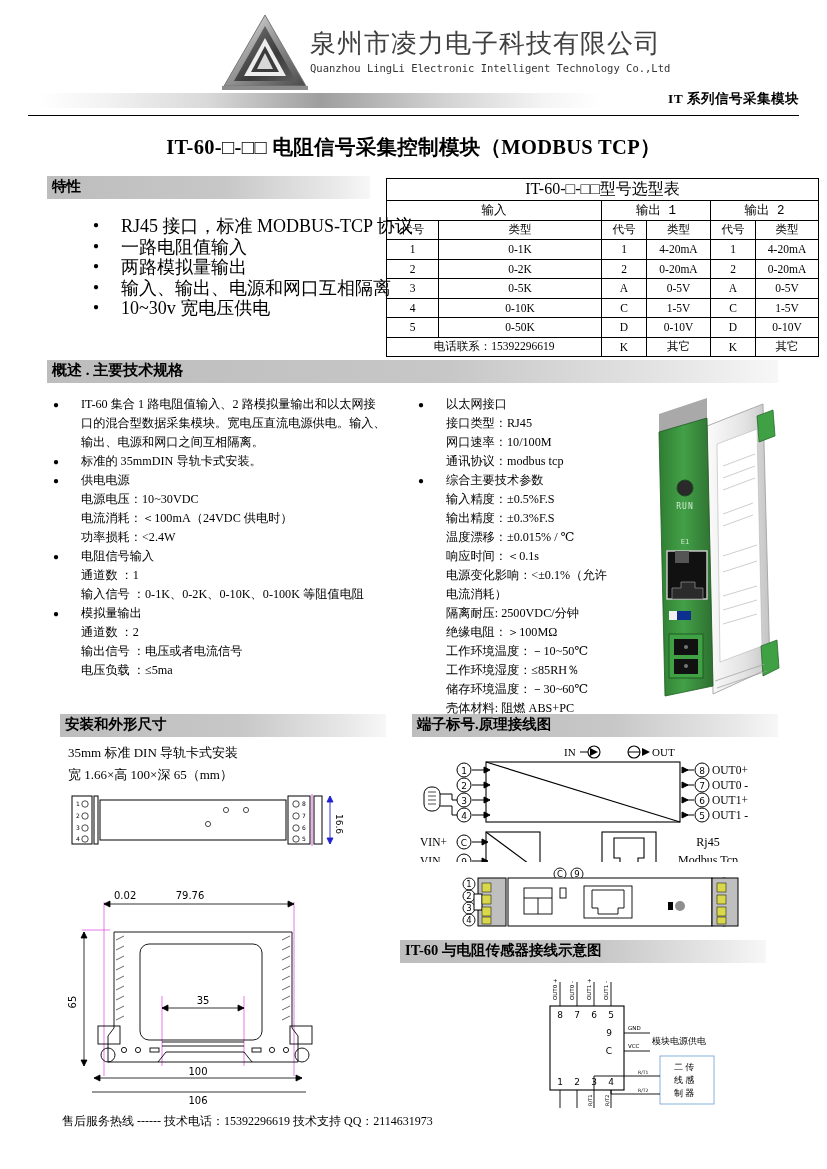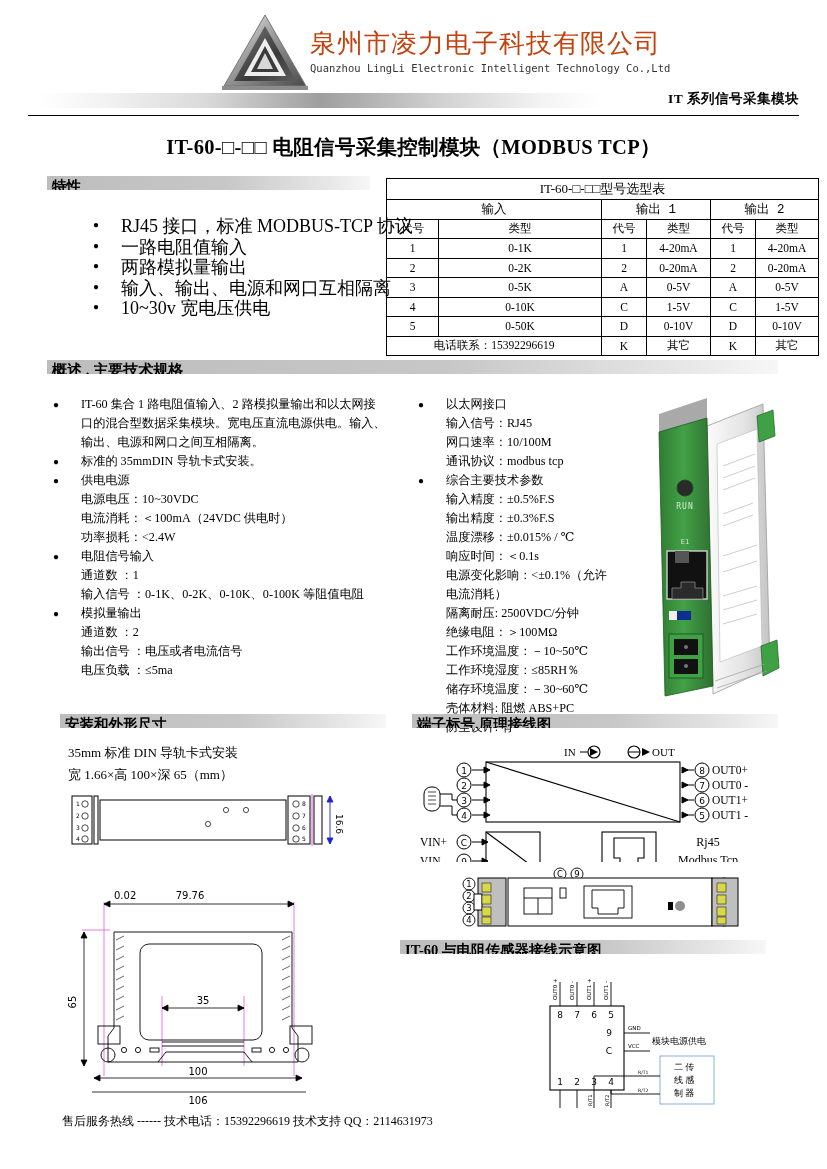--- a/index.html
+++ b/index.html
@@ -33,21 +33,21 @@
     left: 222px; top: 12px;
     width: 86px; height: 78px;
   }
   .logo svg { display:block; }
   .company-zh {
     position: absolute;
     left: 310px; top: 26px;
     font-size: 26px;
     letter-spacing: 1px;
     font-family: "Liberation Serif", "DejaVu Serif", serif;
-    color: #c2410c;
+    color: #404040;
     white-space: nowrap;
   }
   .company-en {
     position: absolute;
     left: 310px; top: 62px;
     font-size: 10.5px;
     font-family: "DejaVu Sans Mono", "Liberation Mono", monospace;
     color: #333;
     letter-spacing: 0px;
     white-space: nowrap;
@@ -88,21 +88,21 @@
 
   
   .sec-bar {
     position: absolute;
     background: linear-gradient(to right, #bdbdbd 0%, #c7c7c7 55%, #e8e8e8 88%, #f7f7f7 100%);
     font-weight: bold;
     font-size: 14.5px;
     line-height: 21px;
     padding-left: 5px;
     box-sizing: border-box;
-    height: 14px;
+    height: 23px;
     overflow: hidden;
     white-space: nowrap;
   }
 
   
   .feat-list {
     position: absolute;
     left: 47px; top: 198px;
     width: 330px;
     font-size: 18px;
@@ -131,21 +131,21 @@
     table-layout: fixed;
   }
   .sel-table td, .sel-table th {
     border: 1px solid #000;
     text-align: center;
     height: 18.5px;
     padding: 0;
     font-weight: normal;
     font-family: "Liberation Serif","DejaVu Serif",serif;
   }
-  .sel-table .title-row td { font-size: 13px; height: 20px; }
+  .sel-table .title-row td { font-size: 16px; height: 20px; }
   .sel-table .grp td { font-size: 12.5px; font-family: Liberation Mono, monospace; }
   .sel-table .tel td { font-size: 11.5px; }
 
   
   .spec-col {
     position: absolute;
     font-size: 12.2px;
     line-height: 19px;
   }
   .spec-col .bullet-item {
@@ -322,21 +322,21 @@
     <div class="sub">通道数     ：1</div>
     <div class="sub">输入信号 ：0-1K、0-2K、0-10K、0-100K 等阻值电阻</div>
     <div class="bullet-item">模拟量输出</div>
     <div class="sub">通道数     ：2</div>
     <div class="sub">输出信号 ：电压或者电流信号</div>
     <div class="sub">电压负载 ：≤5ma</div>
   </div>
 
   <div class="spec-col" style="left:412px; top:395px; width:250px;">
     <div class="bullet-item">以太网接口</div>
-    <div class="sub">输入信号：RJ45</div>
+    <div class="sub">接口类型：RJ45</div>
     <div class="sub">网口速率：10/100M</div>
     <div class="sub">通讯协议：modbus tcp</div>
     <div class="bullet-item">综合主要技术参数</div>
     <div class="sub">输入精度：±0.5%F.S</div>
     <div class="sub">输出精度：±0.3%F.S</div>
     <div class="sub">温度漂移：±0.015% / ℃</div>
     <div class="sub">响应时间：＜0.1s</div>
     <div class="sub">电源变化影响：&lt;±0.1%（允许</div>
     <div class="sub">电流消耗）</div>
     <div class="sub">隔离耐压: 2500VDC/分钟</div>

